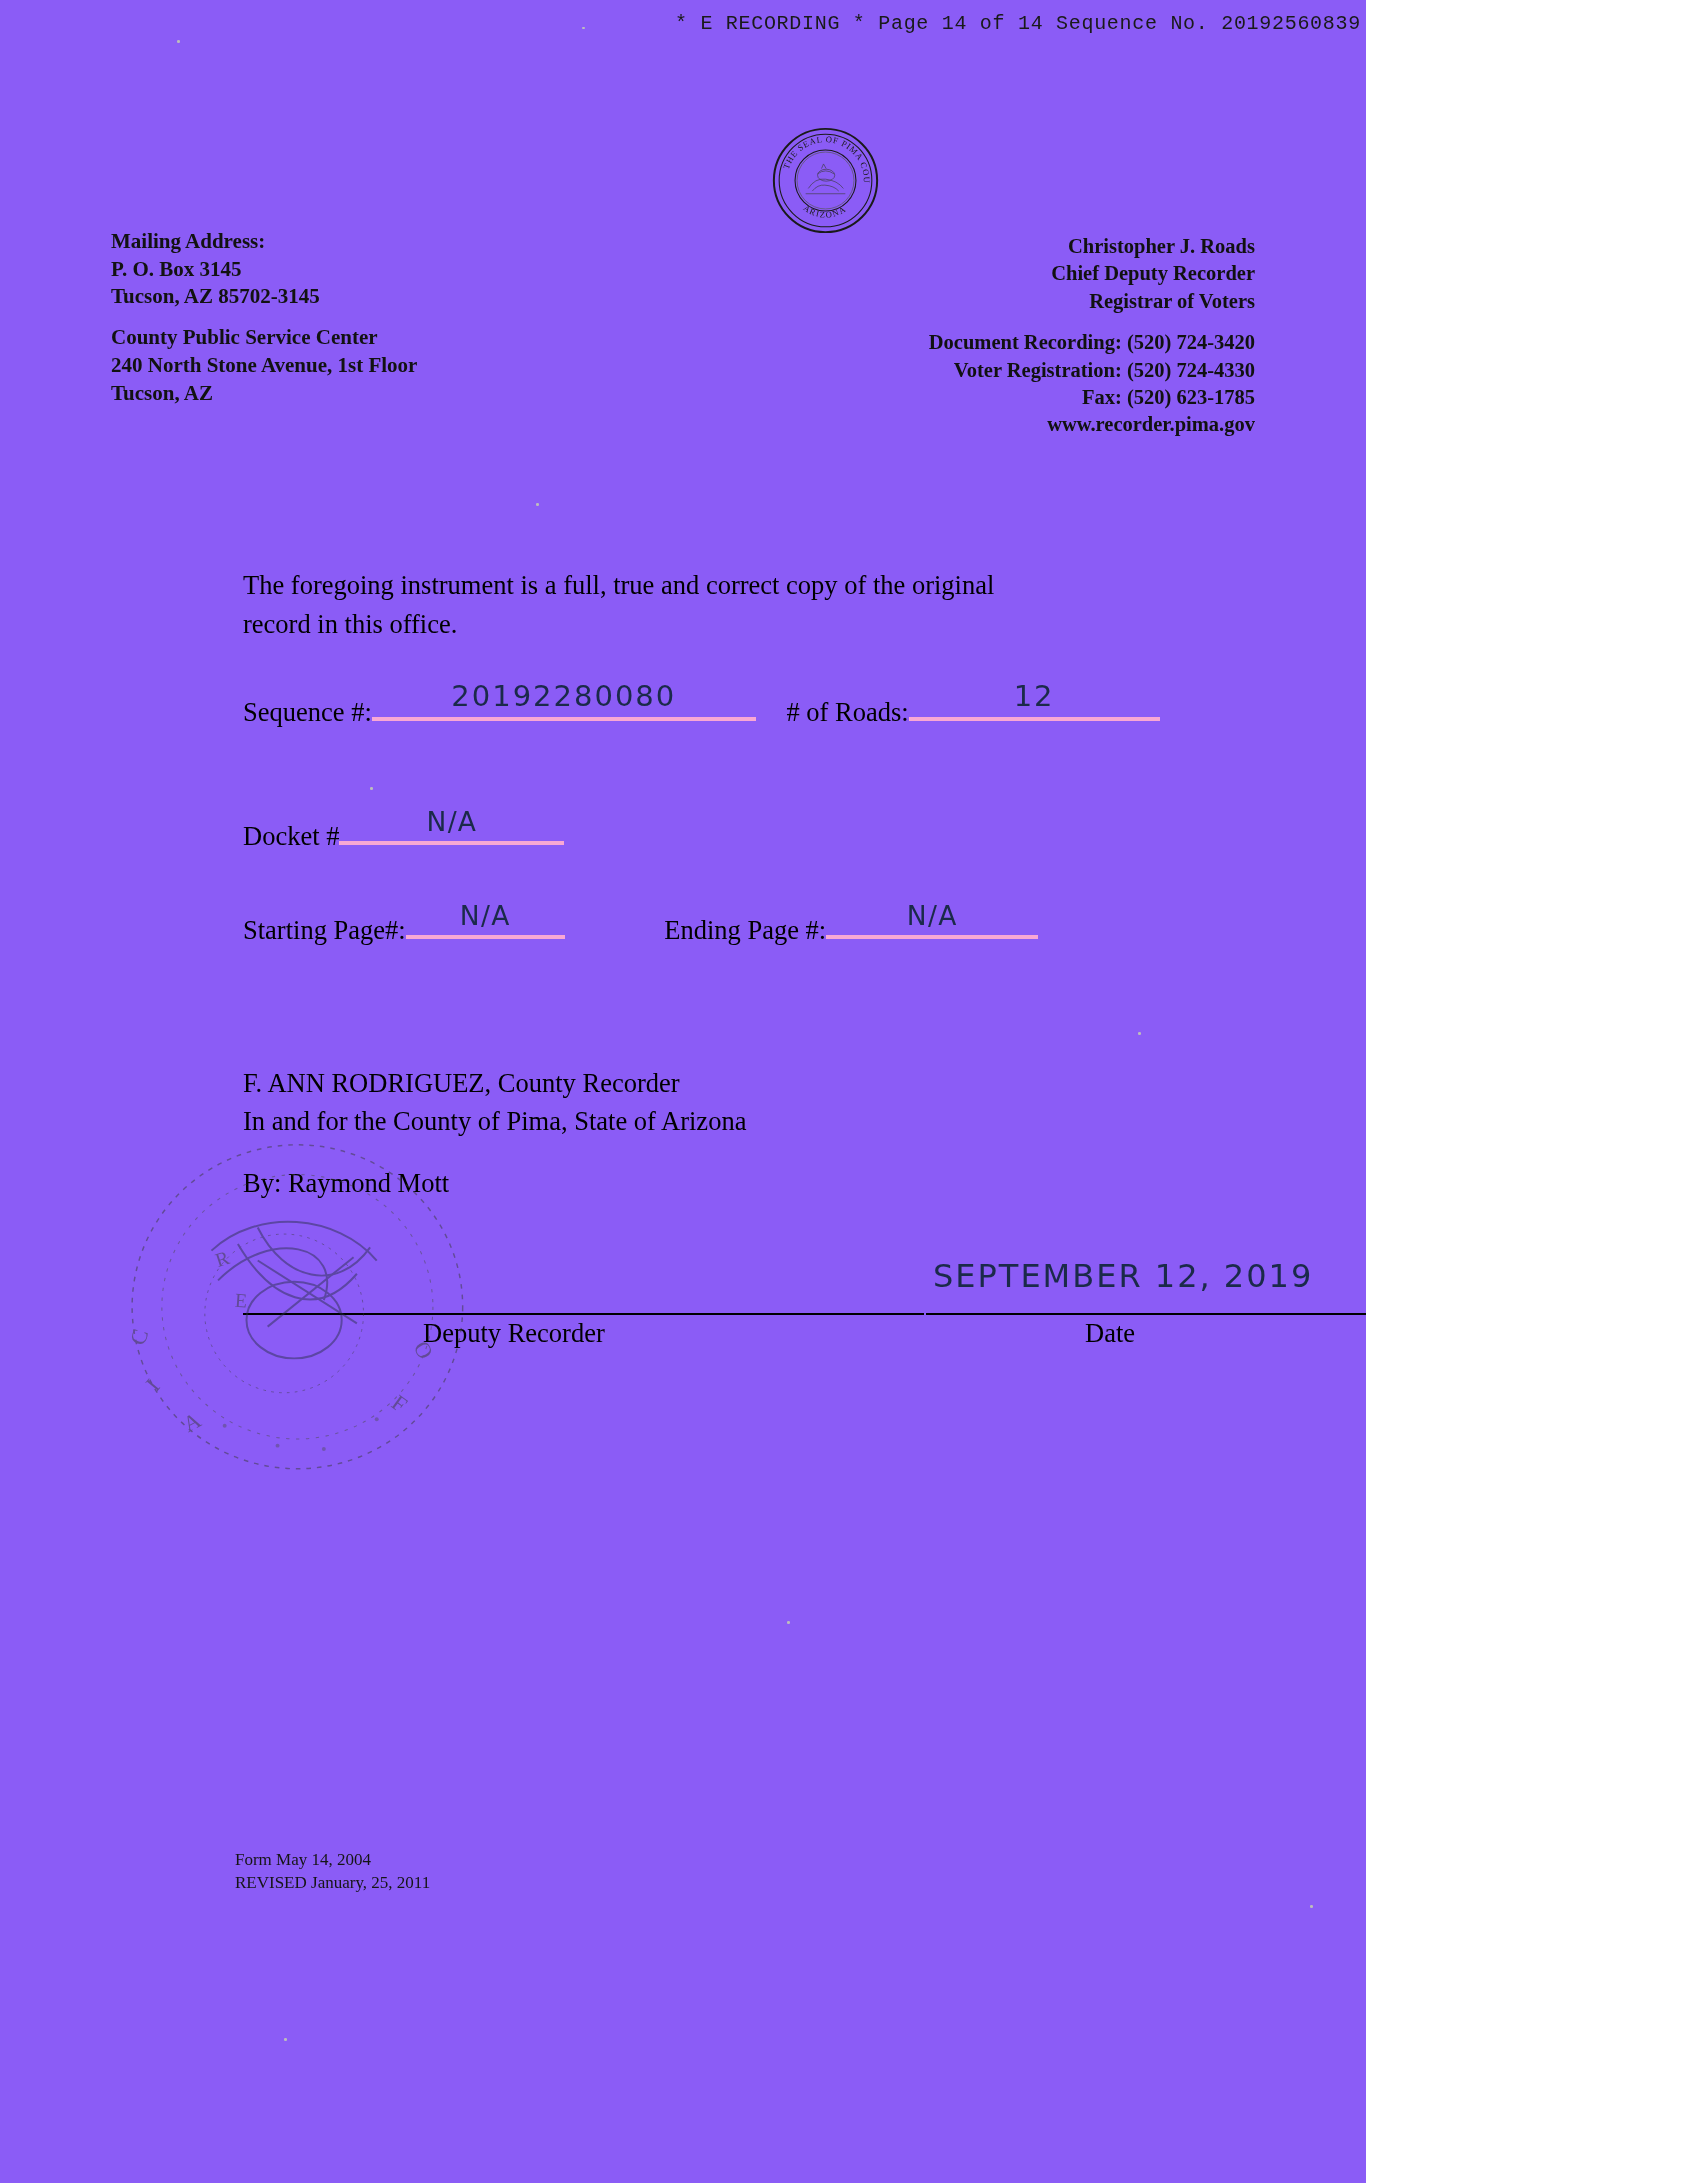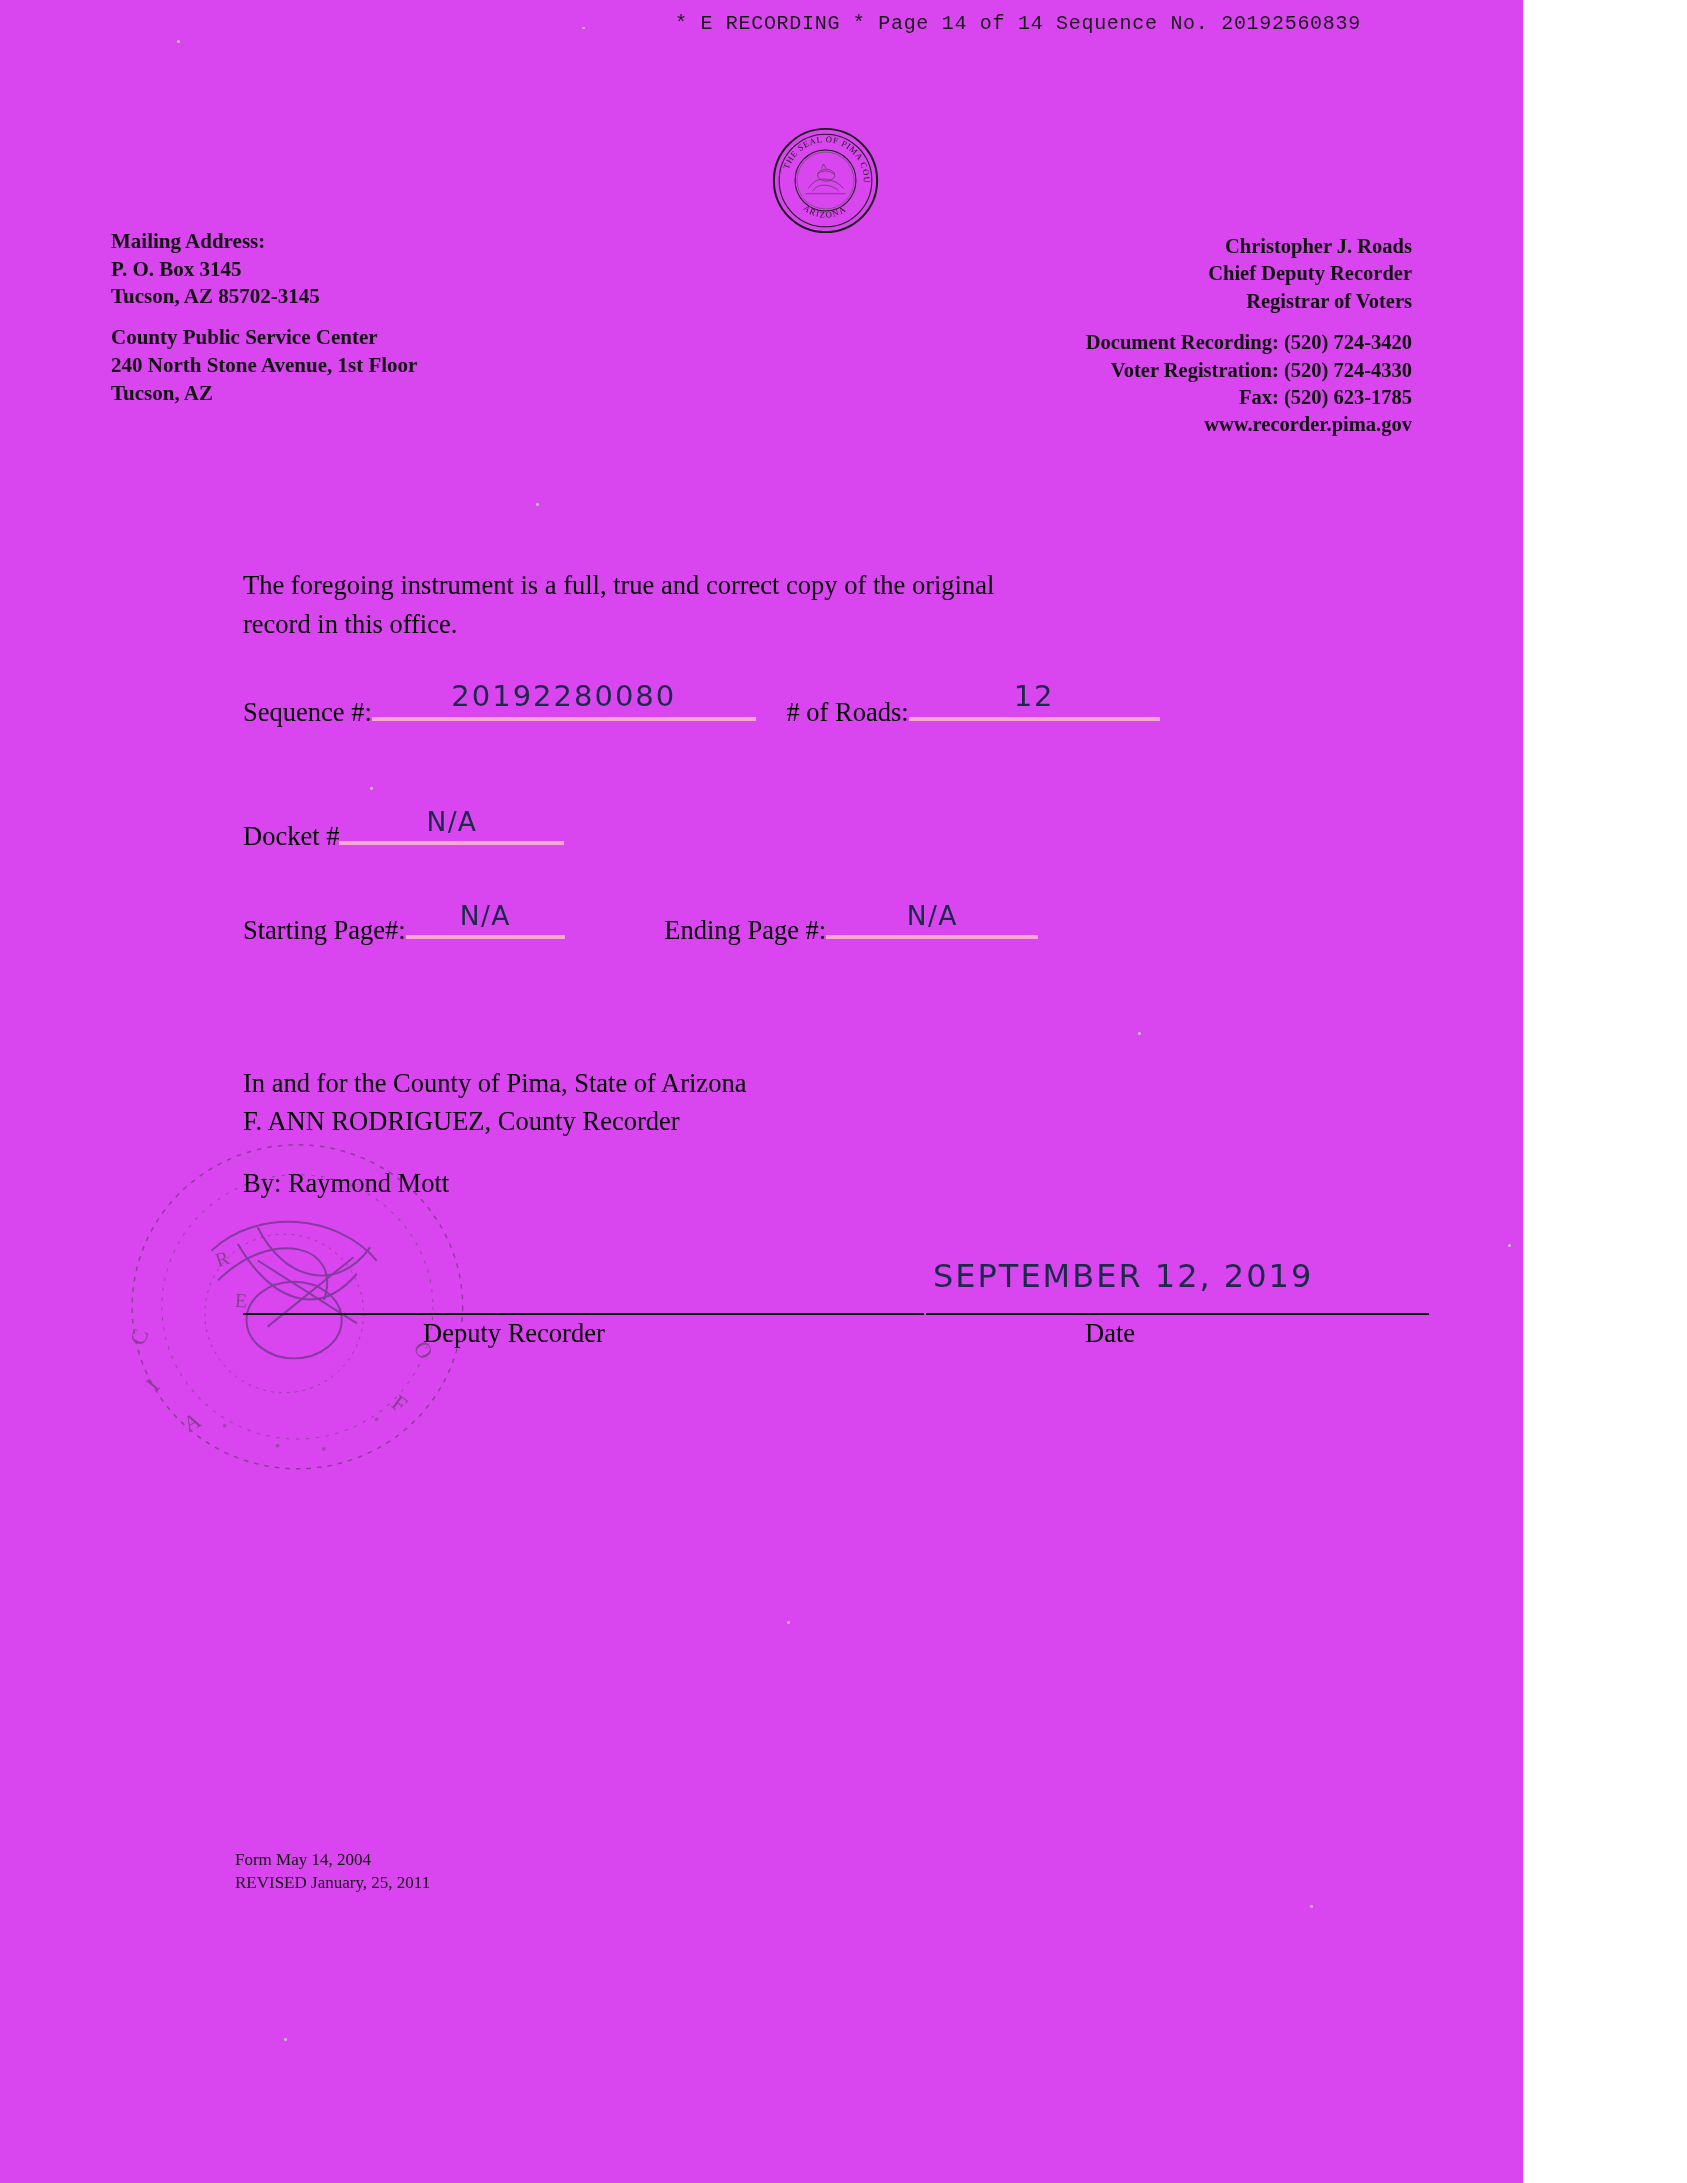--- a/index.html
+++ b/index.html
@@ -2,23 +2,23 @@
 <html style="font-size:10.6px"><head>
 <meta charset="utf-8">
 <style>
   html, body {
     margin: 0;
     padding: 0;
     background: #ffffff;
   }
   .page {
     position: relative;
-    width: 1523px;
+    width: 1366px;
     height: 2183px;
-    background: #d946ef;
+    background: #8b5cf6;
     font-family: "Liberation Serif", serif;
     color: #000000;
     overflow: hidden;
   }
 
   
   .erec-stamp {
     position: absolute;
     top: 12px;
     left: 675px;
@@ -296,22 +296,22 @@
   <div class="field-row f-docket">
     <span class="lbl">Docket #</span><span class="blank w-docket"><span class="hand">N/A</span></span>
   </div>
 
   <div class="field-row f-start">
     <span class="lbl">Starting Page#:</span><span class="blank w-start"><span class="hand">N/A</span></span>
     <span class="lbl" style="margin-left:93px;">Ending Page #:</span><span class="blank w-end"><span class="hand">N/A</span></span>
   </div>
 
   <div class="recorder-block">
+    <div>F. ANN RODRIGUEZ, County Recorder</div>
     <div>In and for the County of Pima, State of Arizona</div>
-    <div>F. ANN RODRIGUEZ, County Recorder</div>
   </div>
 
   <div class="by-line">By: Raymond Mott</div>
 
   <div class="sig-line"></div>
   <div class="sig-label">Deputy Recorder</div>
 
   <div class="date-line"></div>
   <div class="date-hand">SEPTEMBER 12, 2019</div>
   <div class="date-label">Date</div>

